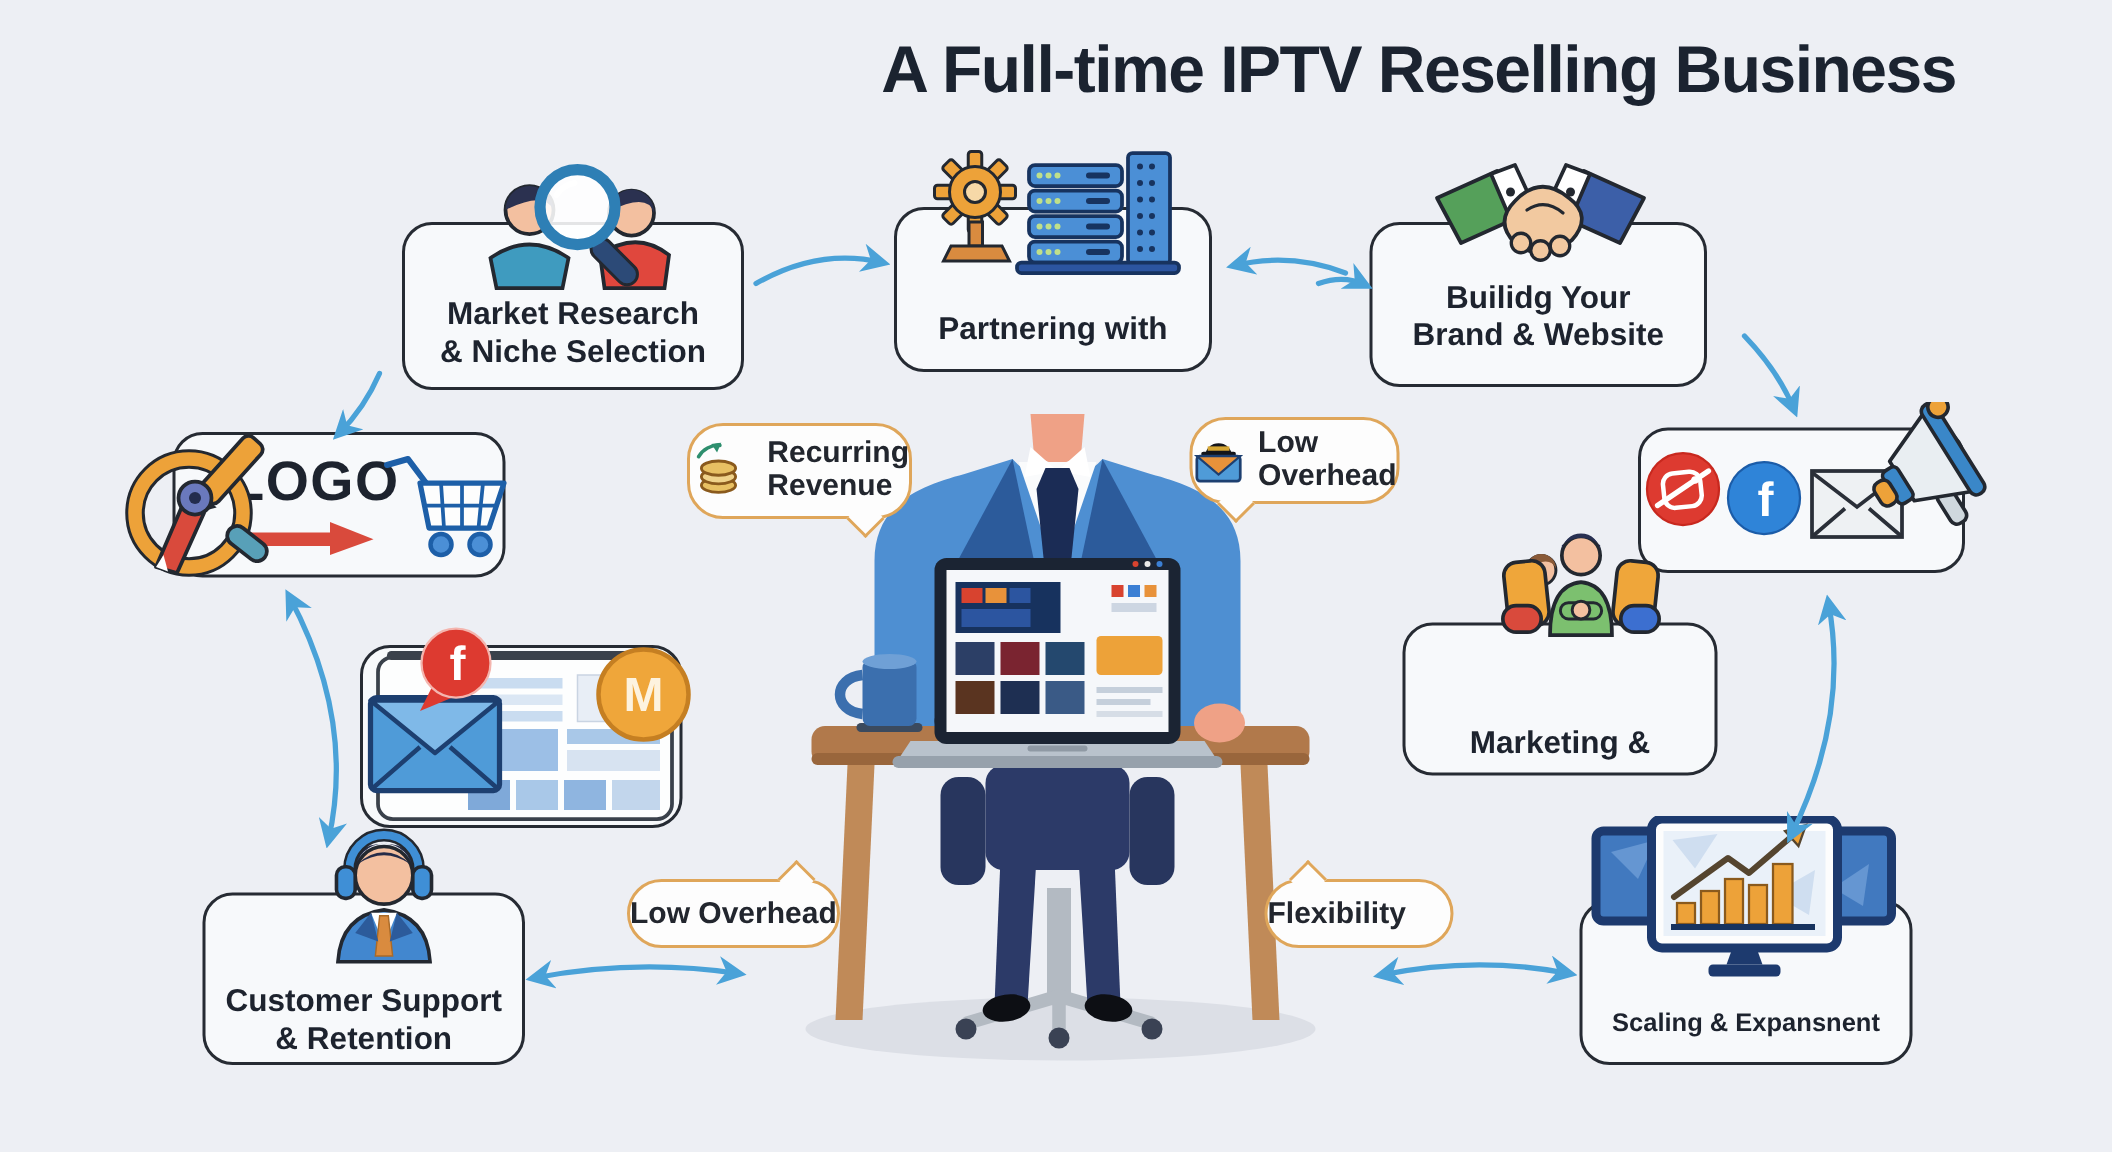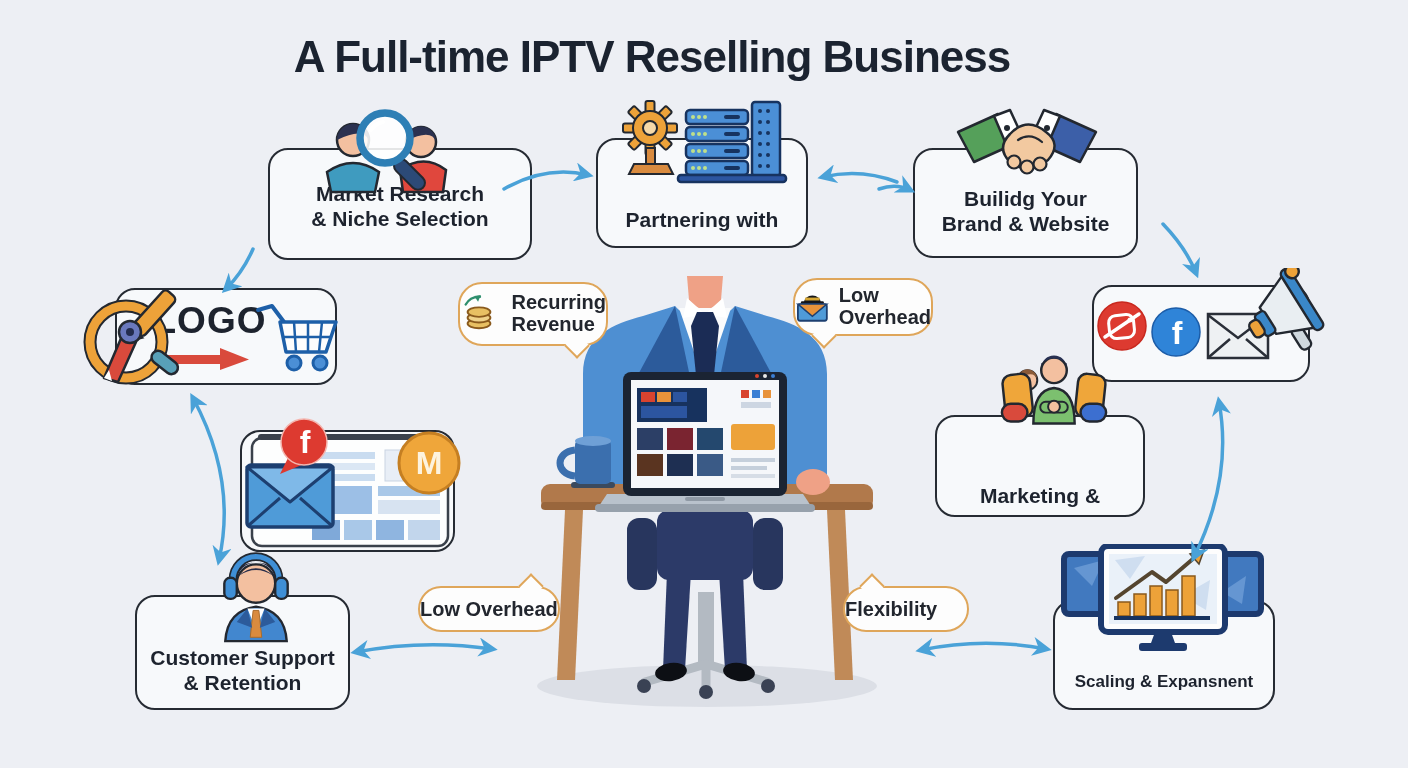--- a/index.html
+++ b/index.html
@@ -1,38 +1,38 @@
 <!DOCTYPE html>
 <html><head>
 <meta charset="utf-8">
 <style>
   *{margin:0;padding:0;box-sizing:border-box}
   html,body{width:1408px;height:768px}
   body{position:relative;overflow:hidden;background:#edeff4;font-family:"Liberation Sans",sans-serif;color:#1d232e}
-  #title{position:absolute;left:0;top:32px;width:1304px;text-align:center;font-size:44px;font-weight:bold;letter-spacing:-1px;color:#1b2330;z-index:2}
+  #title{position:absolute;left:0;top:22px;width:1304px;text-align:right;font-size:44px;font-weight:bold;letter-spacing:-1px;color:#1b2330;z-index:2}
   .box{position:absolute;background:#f7f9fb;border:2.5px solid #262b33;border-radius:20px;z-index:2;display:flex;flex-direction:column;justify-content:flex-end;align-items:center;text-align:center}
   .box-label{font-weight:bold;font-size:21px;line-height:1.22;color:#1d232e}
   .icon{position:absolute;z-index:3}
   .arrows{position:absolute;left:0;top:0;z-index:4;pointer-events:none}
   .ar{fill:none;stroke:#4aa2d8;stroke-width:3.5;stroke-linecap:round}
   #scene{position:absolute;left:495px;top:272px;z-index:1}
   .bubble{position:absolute;background:#fdfdfd;border:2.5px solid #dfa65a;border-radius:24px;z-index:5;display:flex;align-items:center;justify-content:space-between;gap:9px;font-weight:bold;font-size:20px;color:#22262e}
   .bubble .two-line{line-height:1.08;text-align:left}
   .tail{position:absolute;width:18px;height:18px;background:#fdfdfd;z-index:6}
   .tail.down{border-right:2.5px solid #dfa65a;border-bottom:2.5px solid #dfa65a;transform:rotate(45deg)}
   .tail.up{border-right:2.5px solid #dfa65a;border-bottom:2.5px solid #dfa65a;transform:rotate(225deg)}
   #logo-text{position:absolute;left:140px;top:300px;width:140px;text-align:center;font-size:37px;font-weight:bold;letter-spacing:1px;z-index:3;color:#1d232e}
   svg text{font-family:"Liberation Sans",sans-serif}
 </style>
 </head>
 <body>
 
 <div id="title">A Full-time IPTV Reselling Business</div>
 
-<div class="box" style="left:268px;top:148px;width:264px;height:112px;padding-bottom:26px">
+<div class="box" style="left:268px;top:148px;width:228px;height:112px;padding-bottom:10px">
   <span class="box-label">Market Research</span>
   <span class="box-label">&amp; Niche Selection</span>
 </div>
 
 <div class="box" style="left:596px;top:138px;width:212px;height:110px;padding-bottom:13px">
   <span class="box-label">Partnering with</span>
 </div>
 
 <div class="box" style="left:913px;top:148px;width:225px;height:110px;padding-bottom:19px">
   <span class="box-label">Builidg Your</span>
@@ -41,21 +41,21 @@
 
 <div class="box" style="left:115px;top:288px;width:222px;height:97px"></div>
 <div id="logo-text">LOGO</div>
 <svg class="icon" style="left:158px;top:348px" width="92" height="22" viewBox="0 0 92 22">
   <rect x="0" y="7" width="62" height="9" fill="#d94a3c"></rect>
   <polygon points="62,0 91,11.5 62,22" fill="#d94a3c"></polygon>
 </svg>
 
 <div class="box" style="left:240px;top:430px;width:215px;height:122px"></div>
 
-<div class="box" style="left:135px;top:595px;width:215px;height:115px;padding-bottom:12px">
+<div class="box" style="left:135px;top:595px;width:215px;height:115px;padding-bottom:2px">
   <span class="box-label">Customer Support</span>
   <span class="box-label">&amp; Retention</span>
 </div>
 
 <div class="box" style="left:935px;top:415px;width:210px;height:102px;padding-bottom:6px">
   <span class="box-label">Marketing &amp;</span>
 </div>
 
 <div class="box" style="left:1092px;top:285px;width:218px;height:97px"></div>
 

